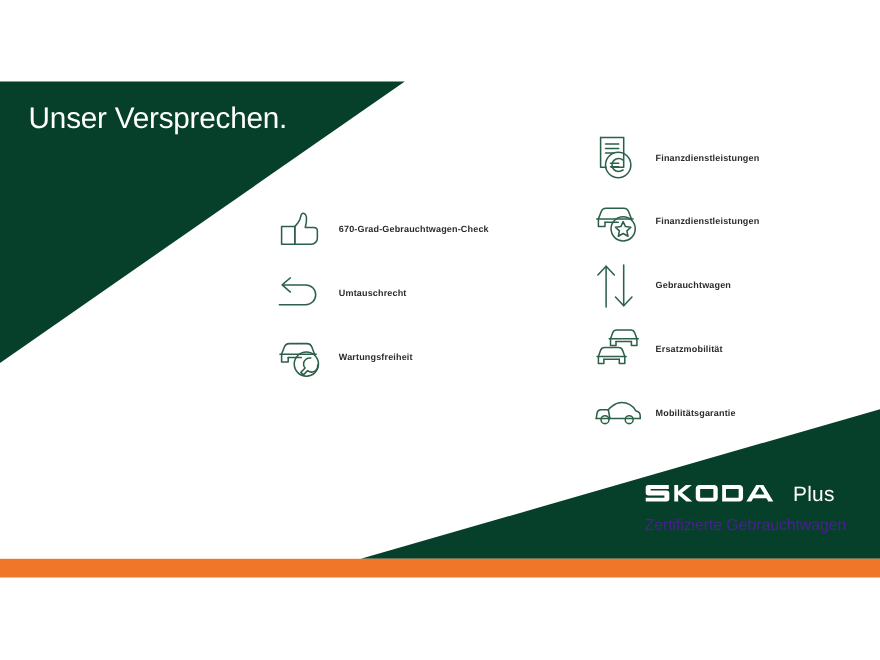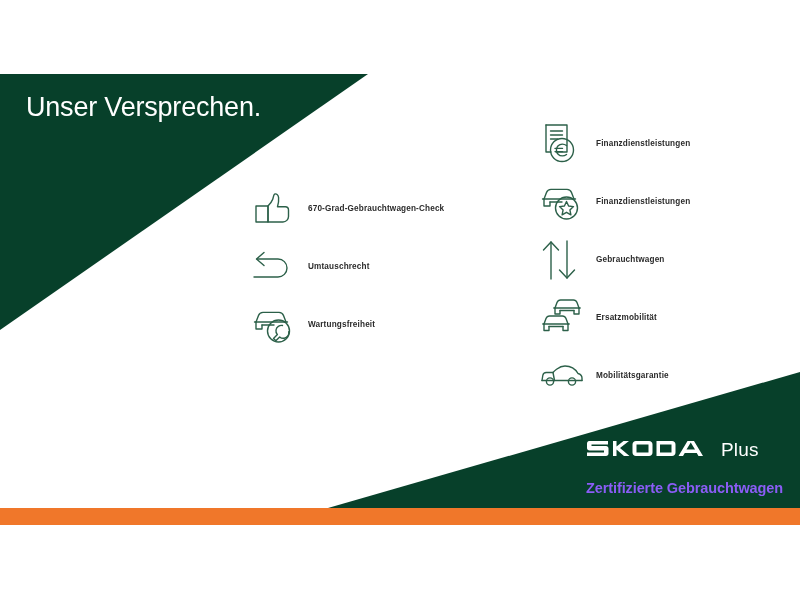--- a/index.html
+++ b/index.html
@@ -40,22 +40,22 @@
   .logo{
     position:absolute;left:586px;top:437px;width:200px;color:#ffffff;
   }
   .logo-row{display:flex;align-items:flex-end;}
   .logo-mark{display:block;}
   .logo-plus{
     font-size:19px;font-weight:400;letter-spacing:0.2px;margin-left:7px;
     color:#ffffff;line-height:1;
   }
   .logo-sub{
-    margin-top:22px;font-size:14.5px;font-weight:700;letter-spacing:-0.1px;
-    color:#8b5cf6;line-height:1.1;white-space:nowrap;
+    margin-top:12px;font-size:14.5px;font-weight:400;letter-spacing:-0.1px;
+    color:#4c1d95;line-height:1.1;white-space:nowrap;
   }
 </style>
 </head>
 <body>
 
 <div id="stage">
 
   <svg class="bgsvg" viewBox="0 0 800 600">
     <rect x="0" y="0" width="800" height="600" fill="#ffffff"></rect>
 

